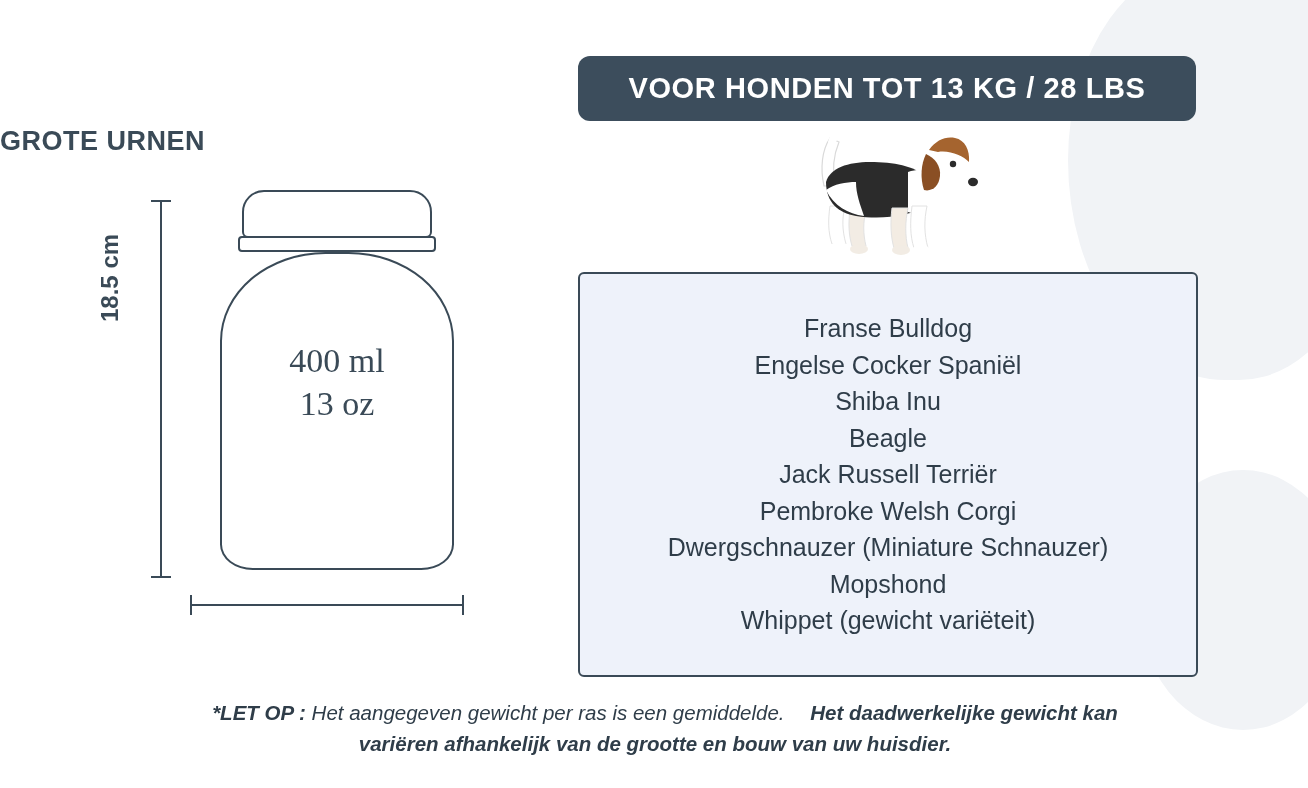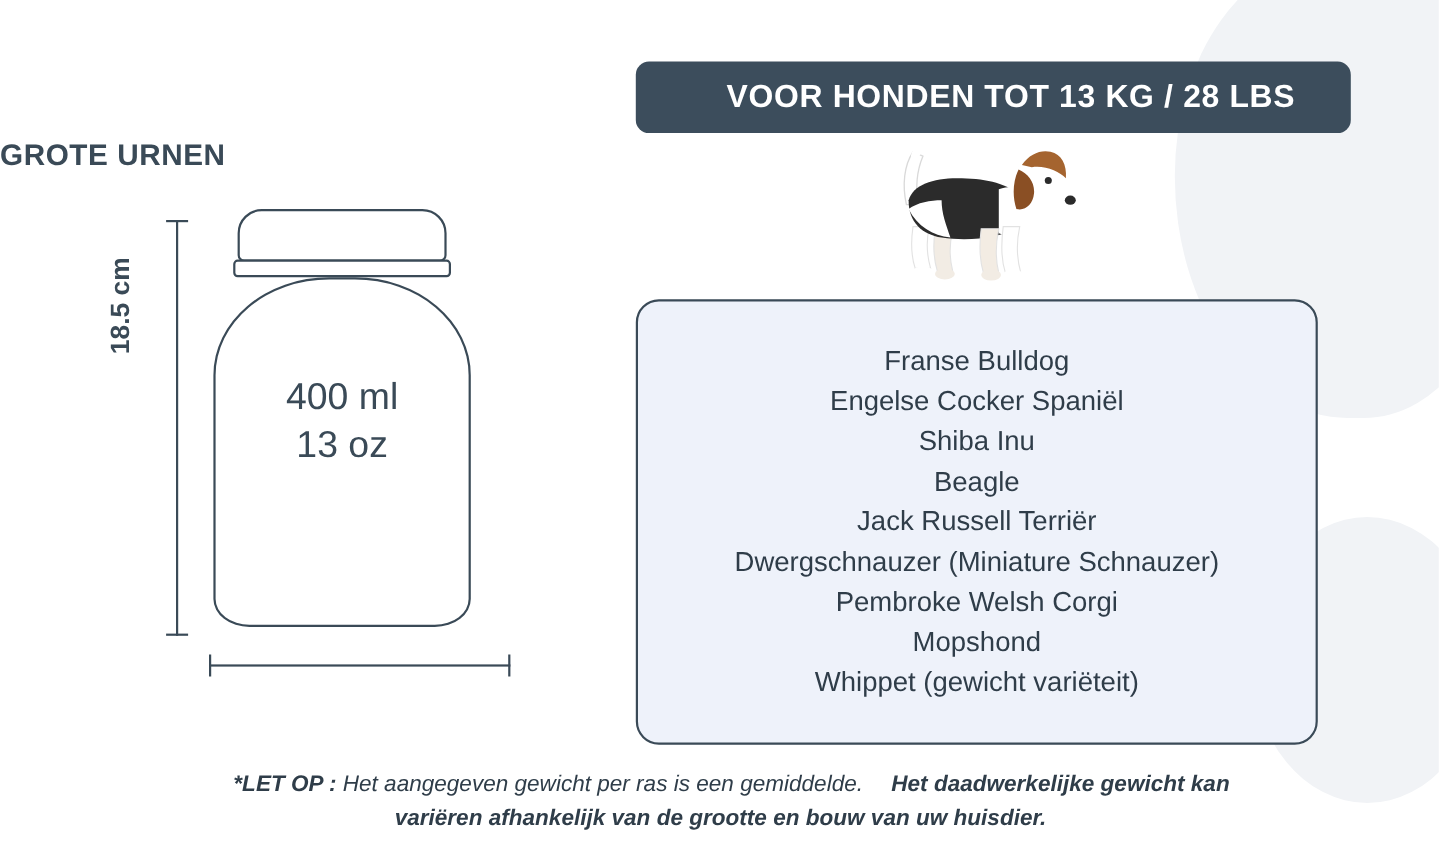--- a/index.html
+++ b/index.html
@@ -58,24 +58,25 @@
     width: 560px;
     font-size: 27px;
     font-weight: bold;
     letter-spacing: 0.5px;
     color: #3a4a57;
   }
 
   
   .urn-wrap {
     position: absolute;
-    left: 188px;
+    left: 214px;
     top: 190px;
     width: 268px;
     height: 390px;
+    font-family: Liberation Serif, serif;
   }
   .urn-lid {
     position: absolute;
     left: 28px;
     top: 0;
     width: 190px;
     height: 48px;
     border: 2.5px solid #3a4a57;
     border-radius: 22px 22px 6px 6px;
     box-sizing: border-box;
@@ -184,41 +185,40 @@
     height: 65px;
     background: #3c4d5c;
     border-radius: 12px;
     display: flex;
     align-items: center;
     justify-content: center;
     color: #ffffff;
     font-size: 29px;
     font-weight: bold;
     letter-spacing: 0.6px;
-    padding-left: 32px;
   }
 
   
   .dog-wrap {
     position: absolute;
     left: 790px;
     top: 120px;
     width: 190px;
     height: 150px;
   }
 
   .breed-box {
     position: absolute;
     left: 578px;
     top: 272px;
     width: 620px;
     height: 405px;
     background: #eef2fa;
     border: 2.5px solid #3a4a57;
-    border-radius: 21px;
+    border-radius: 6px;
     box-sizing: border-box;
     display: flex;
     flex-direction: column;
     align-items: center;
     justify-content: center;
     padding: 8px 14px;
   }
   .breed-item {
     font-size: 25px;
     line-height: 1.46;
@@ -308,22 +308,22 @@
       <circle cx="163" cy="44" r="3.2" fill="#2b2b2b"></circle>
     </svg>
   </div>
 
   <div class="breed-box">
     <div class="breed-item">Franse Bulldog</div>
     <div class="breed-item">Engelse Cocker Spaniël</div>
     <div class="breed-item">Shiba Inu</div>
     <div class="breed-item">Beagle</div>
     <div class="breed-item">Jack Russell Terriër</div>
+    <div class="breed-item">Pembroke Welsh Corgi</div>
     <div class="breed-item">Dwergschnauzer (Miniature Schnauzer)</div>
-    <div class="breed-item">Pembroke Welsh Corgi</div>
     <div class="breed-item">Mopshond</div>
     <div class="breed-item">Whippet (gewicht variëteit)</div>
   </div>
 
   <div class="footnote">
     <b>*LET OP :</b><span> Het aangegeven gewicht per ras is een gemiddelde. </span><b>Het daadwerkelijke gewicht kan variëren afhankelijk van de grootte en bouw van uw huisdier.</b>
   </div>
 
 </div>
 

